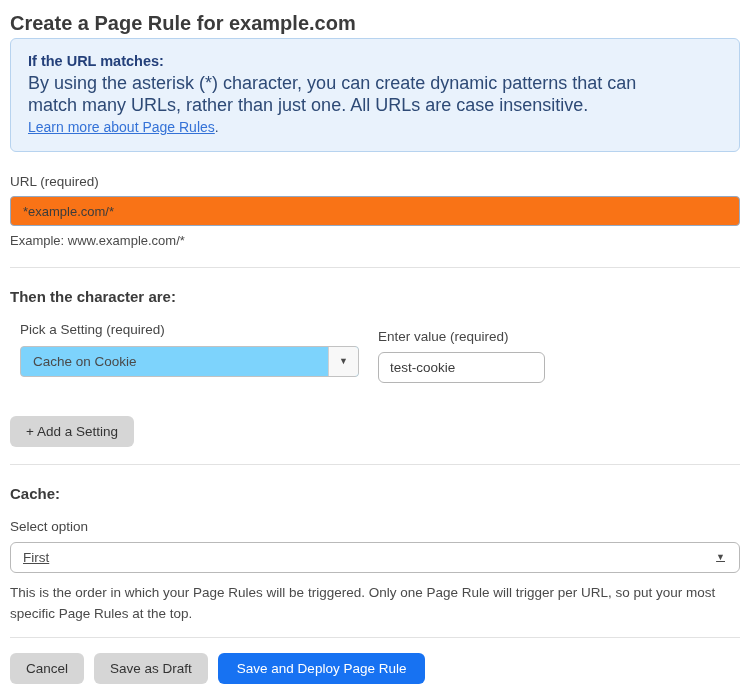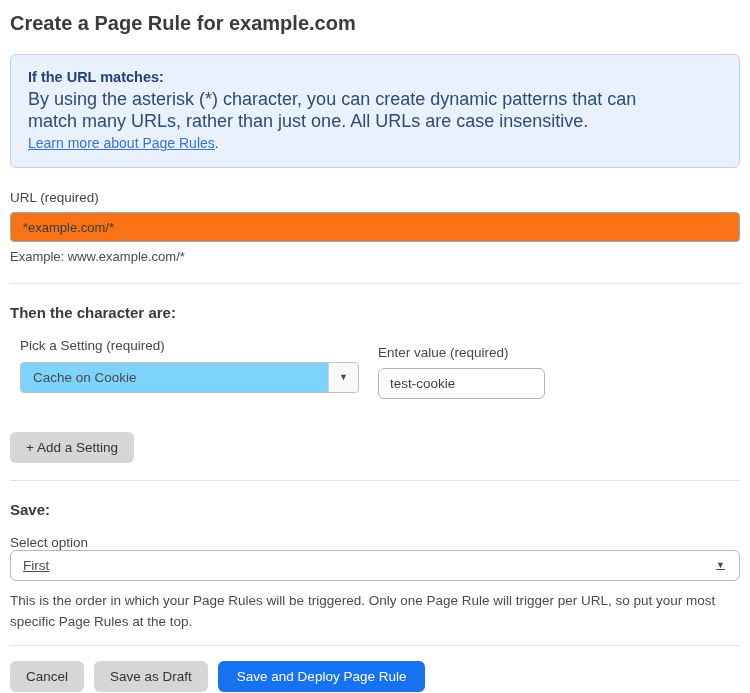--- a/index.html
+++ b/index.html
@@ -14,21 +14,21 @@
   }
   .page-title {
     margin-top: 11px;
     font-size: 20px;
     line-height: 24px;
     font-weight: bold;
     color: #3b3b3b;
   }
   
   .info-box {
-    margin-top: 19px;
+    margin-top: 3px;
     background: #e9f2fc;
     border: 1px solid #b7d3ef;
     border-radius: 6px;
     padding: 11px 17px 13px 17px;
     color: #2e4a76;
   }
   .info-box-heading {
     font-weight: bold;
     font-size: 14.5px;
     line-height: 22px;
@@ -148,20 +148,21 @@
     cursor: pointer;
   }
   .btn-gray {
     background: #d6d6d6;
     color: #333333;
     padding: 8px 16px;
   }
   .add-setting-btn { margin-top: 33px; }
   
   .order-select {
+    margin-top: 8px;
     height: 31px;
     width: 100%;
     background: #ffffff;
     border: 1px solid #b9b9b9;
     border-radius: 6px;
     display: flex;
     align-items: center;
     justify-content: space-between;
     padding: 0 14px 0 12px;
     font-size: 13.5px;
@@ -223,21 +224,21 @@
   <div class="settings-col-right">
     <div class="inline-label">Enter value (required)</div>
     <input type="text" class="value-input" value="test-cookie" style="">
   </div>
 </div>
 
 <button class="btn btn-gray add-setting-btn">+ Add a Setting</button>
 
 <hr class="divider divider-2">
 
-<div class="section-heading">Save:</div>
+<div class="section-heading">Cache:</div>
 
 <div class="field-label" style="margin-top:17px;">Select option</div>
 <div class="order-select">
   <span>First</span>
   <span class="caret">▼</span>
 </div>
 <div class="order-help">This is the order in which your Page Rules will be triggered. Only one Page Rule will trigger per URL, so put your most specific Page Rules at the top.</div>
 
 <hr class="divider divider-3">
 

